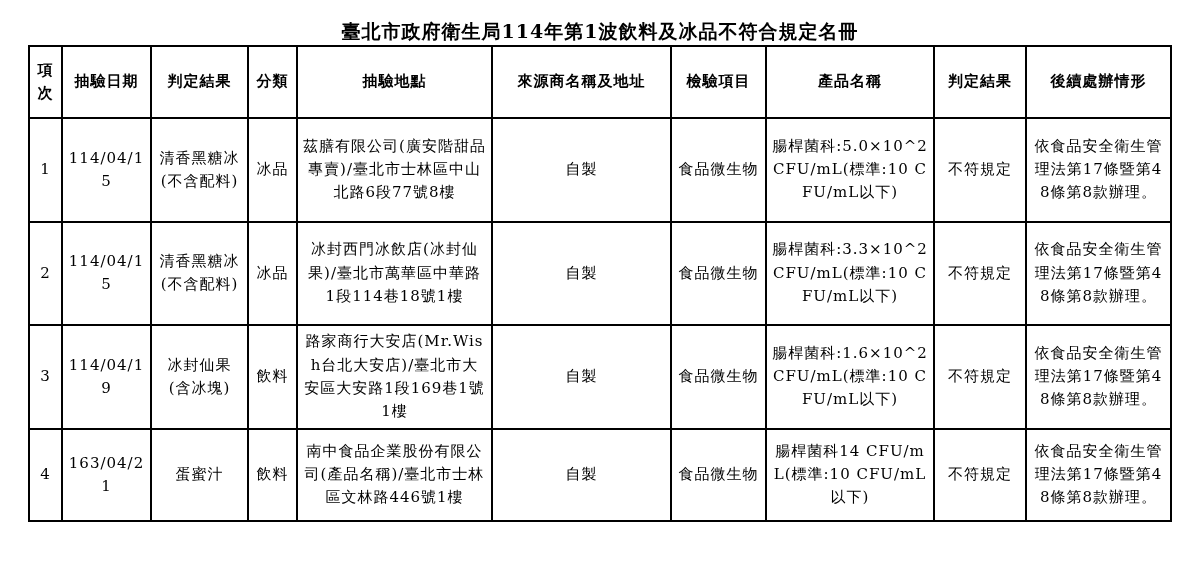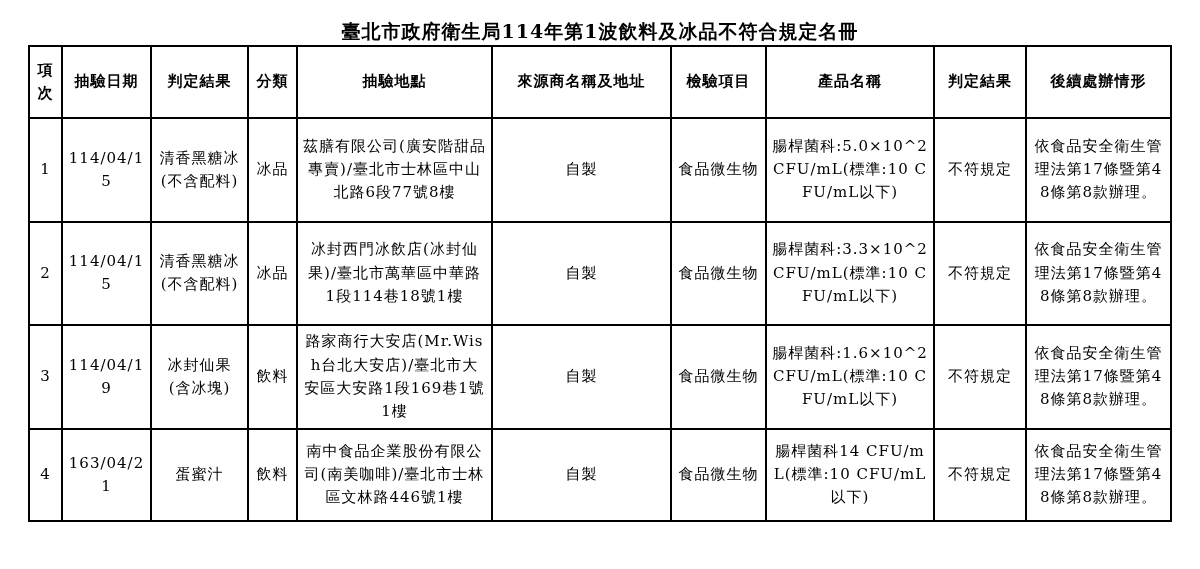--- a/index.html
+++ b/index.html
@@ -124,21 +124,21 @@
         <td>食品微生物</td>
         <td>腸桿菌科:1.6×10^2 CFU/mL(標準:10 CFU/mL以下)</td>
         <td>不符規定</td>
         <td>依食品安全衛生管理法第17條暨第48條第8款辦理。</td>
       </tr>
       <tr class="data-row-3">
         <td>4</td>
         <td>163/04/21</td>
         <td>蛋蜜汁</td>
         <td>飲料</td>
-        <td>南中食品企業股份有限公司(南美咖啡)/臺北市士林區文林路446號1樓</td>
+        <td>南中食品企業股份有限公司(產品名稱)/臺北市士林區文林路446號1樓</td>
         <td>自製</td>
         <td>食品微生物</td>
         <td>腸桿菌科14 CFU/mL(標準:10 CFU/mL以下)</td>
         <td>不符規定</td>
         <td>依食品安全衛生管理法第17條暨第48條第8款辦理。</td>
       </tr>
     </tbody>
   </table>
 
 </div>

